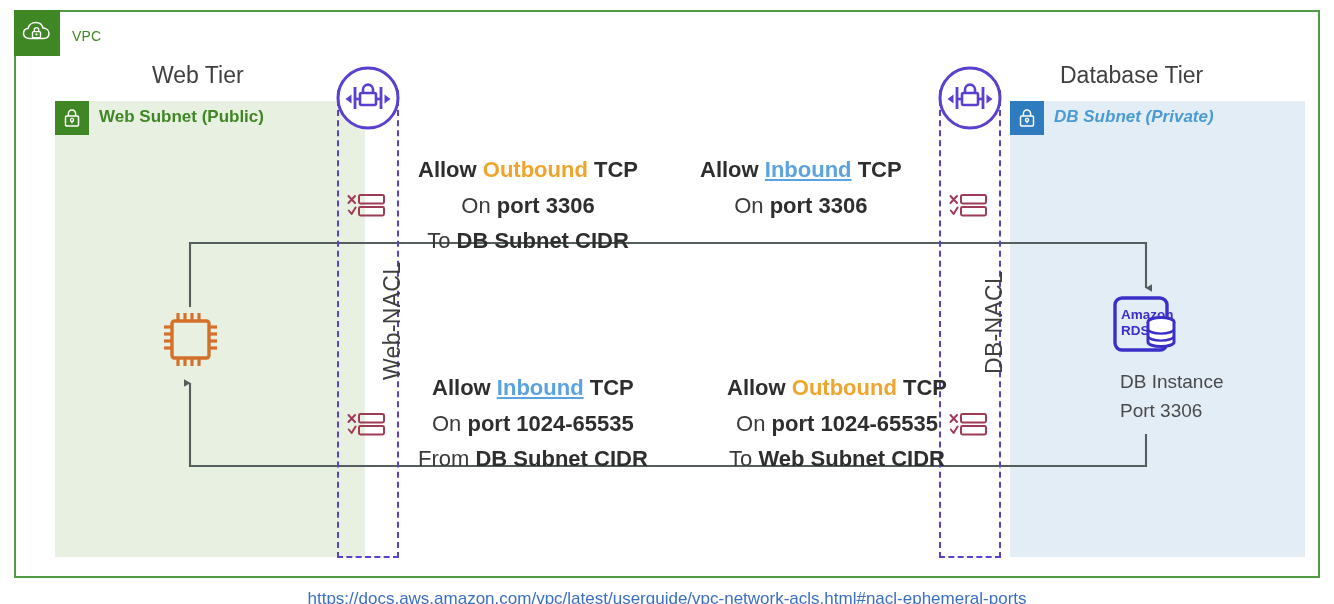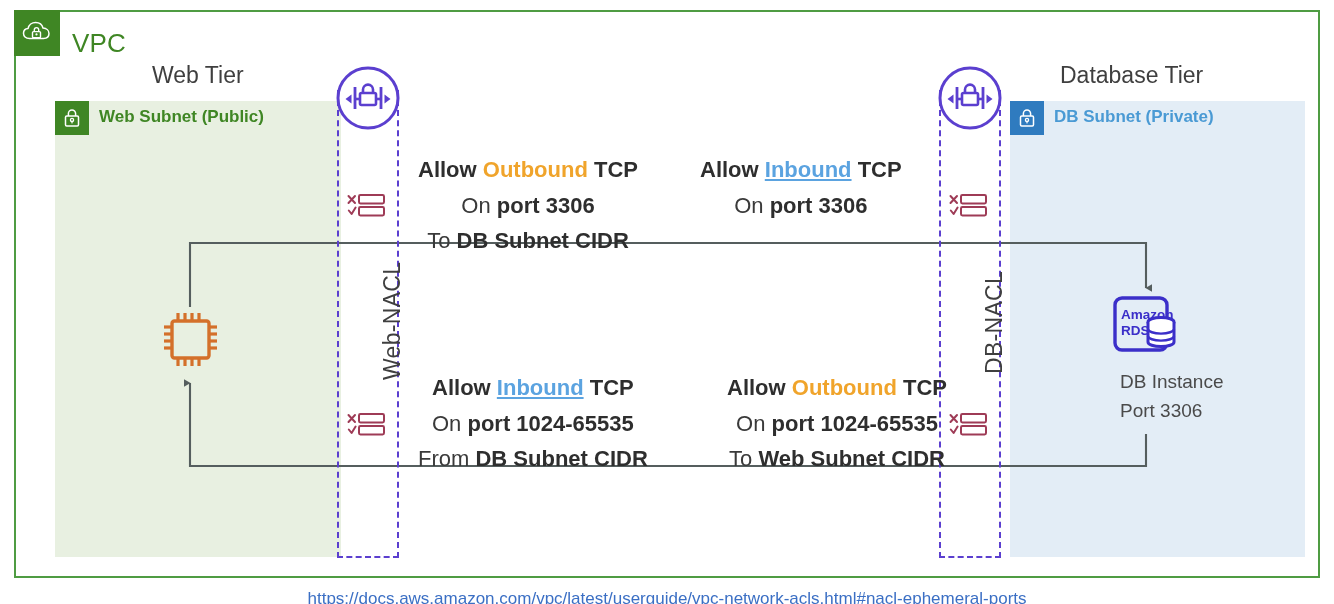--- a/index.html
+++ b/index.html
@@ -28,21 +28,21 @@
     position:absolute;
     left:14px; top:10px;
     width:46px; height:46px;
     background:#3f8624;
     box-sizing:border-box;
     display:flex;align-items:center;justify-content:center;
   }
   .vpc-label{
     position:absolute;
     left:72px; top:28px;
-    font-size:26px;
+    font-size:14px;
     color:#3f8624;
     letter-spacing:.2px;
   }
 
   
   .tier-title{
     position:absolute;
     font-size:23px;
     color:#3f3f3f;
     white-space:nowrap;
@@ -50,27 +50,28 @@
   #tier-web{ left:152px; top:62px; }
   #tier-db{ left:1060px; top:62px; }
 
   
   .subnet{
     position:absolute;
     box-sizing:border-box;
   }
   #subnet-web{
     left:55px; top:101px;
-    width:286px; height:456px;
+    width:310px; height:456px;
     background:#e8f0e1;
   }
   #subnet-db{
     left:1010px; top:101px;
     width:295px; height:456px;
     background:#e3edf6;
+    font-style:italic;
   }
   .subnet-badge{
     position:absolute;
     left:0; top:0;
     width:34px; height:34px;
     display:flex;align-items:center;justify-content:center;
   }
   #subnet-web .subnet-badge{ background:#3f8624; }
   #subnet-db .subnet-badge{ background:#2f7bbf; }
   .subnet-name{

